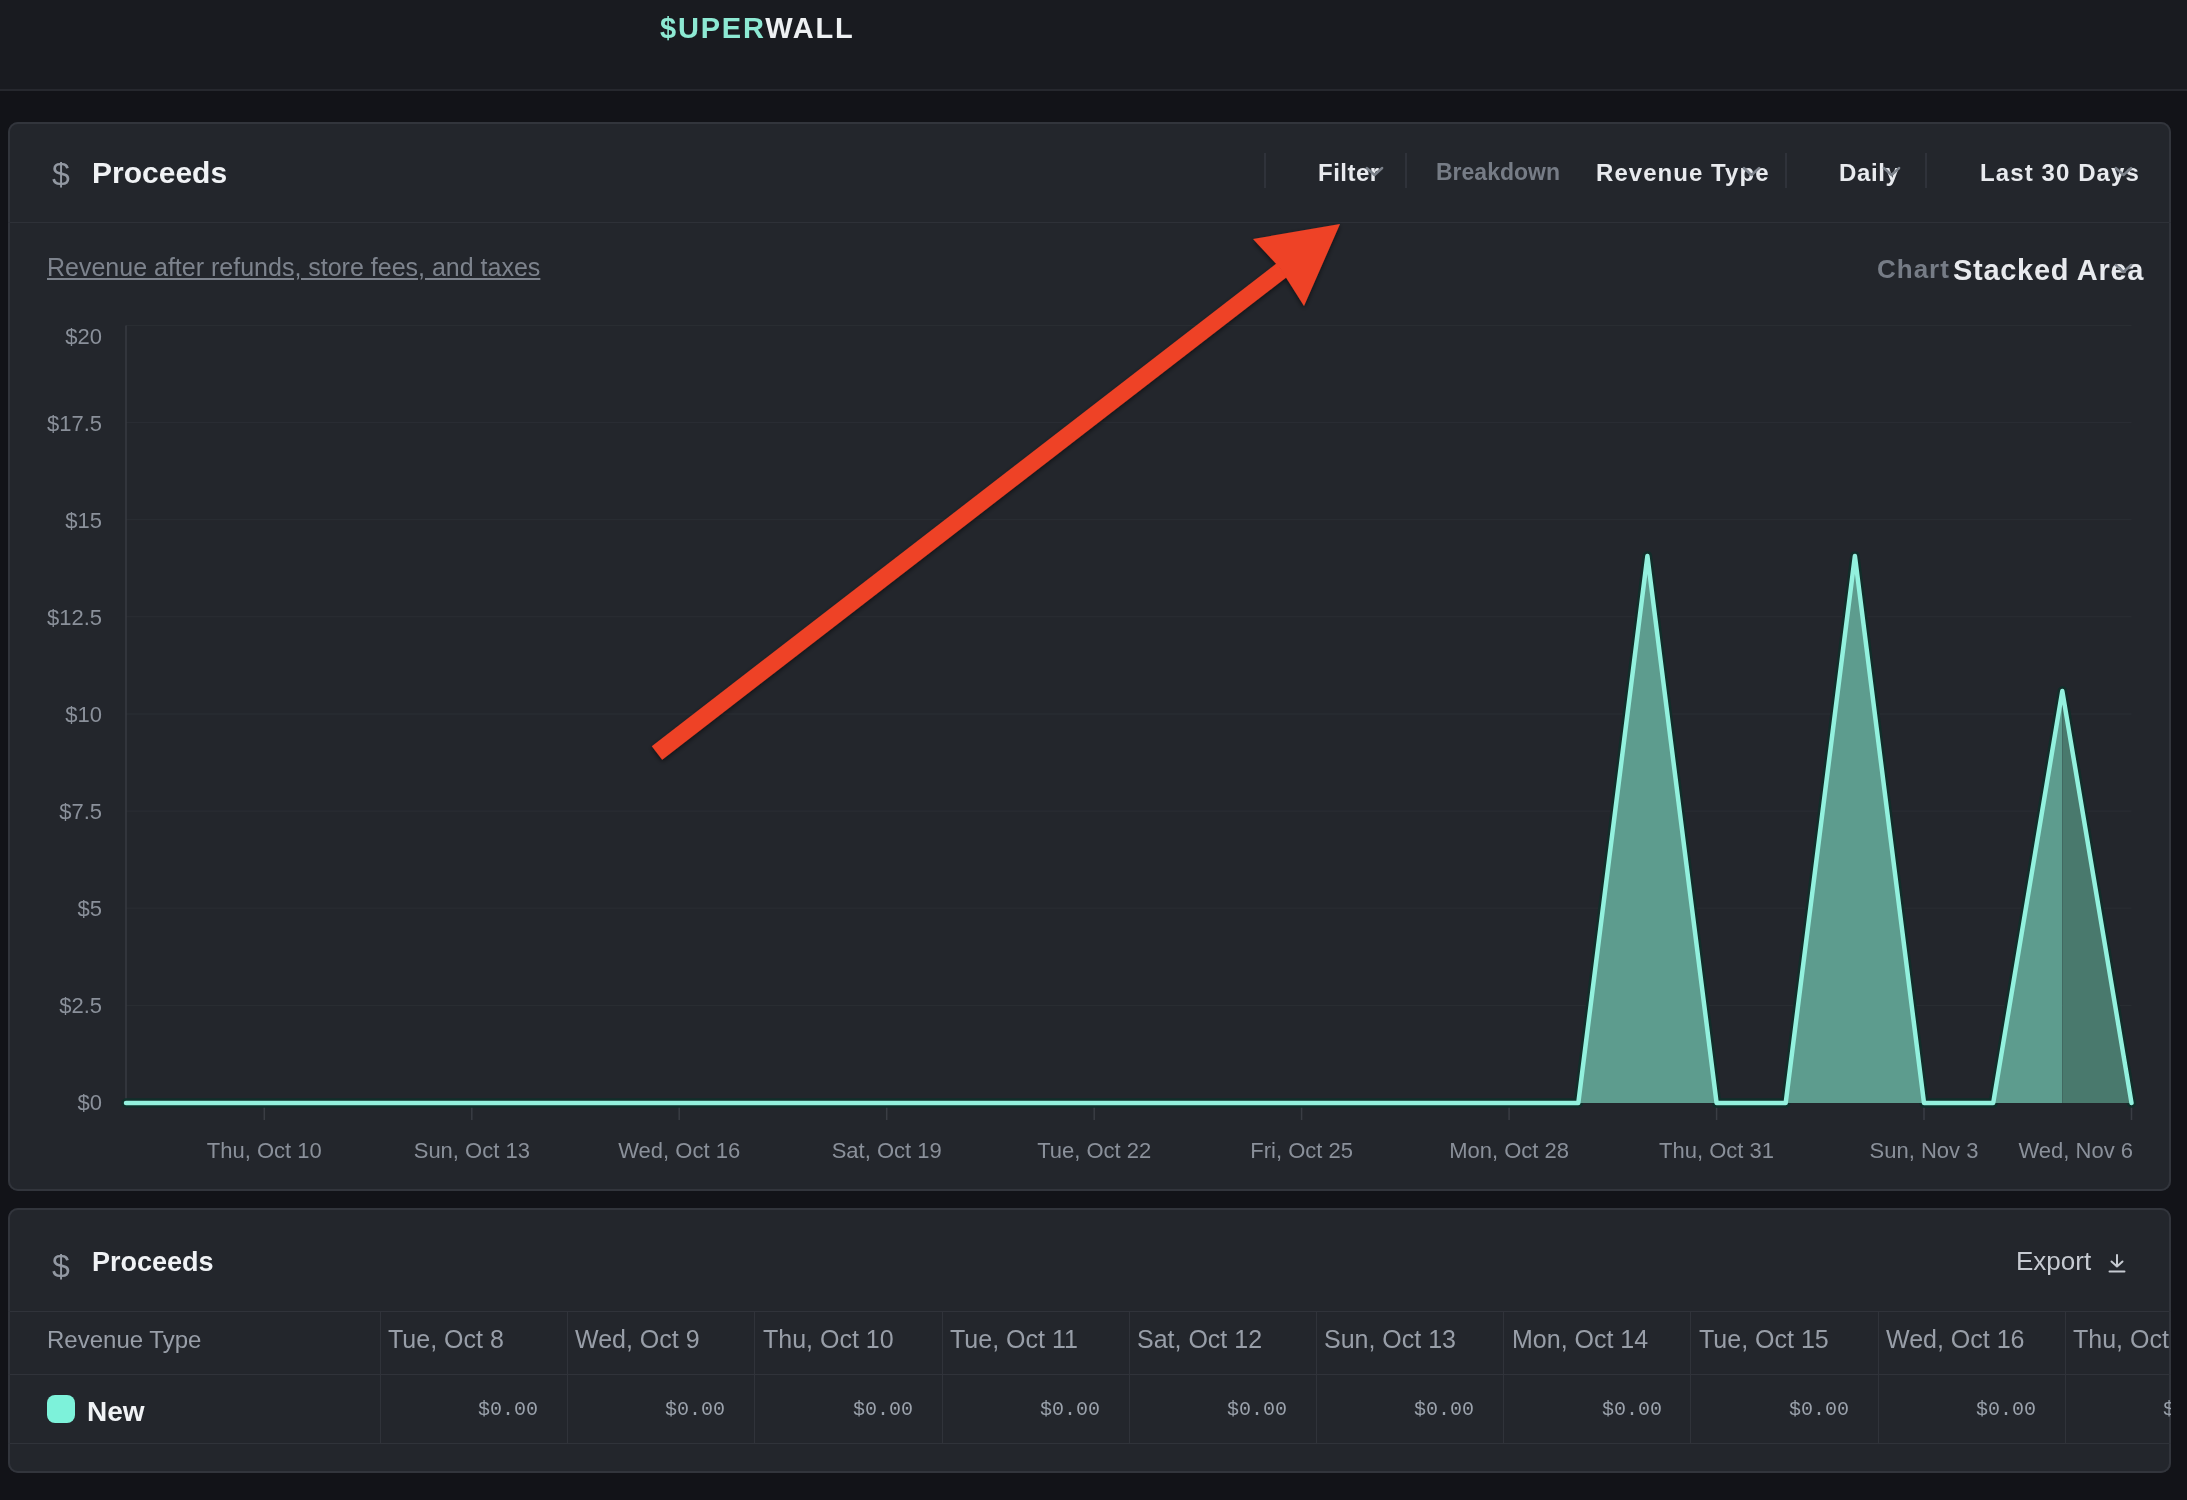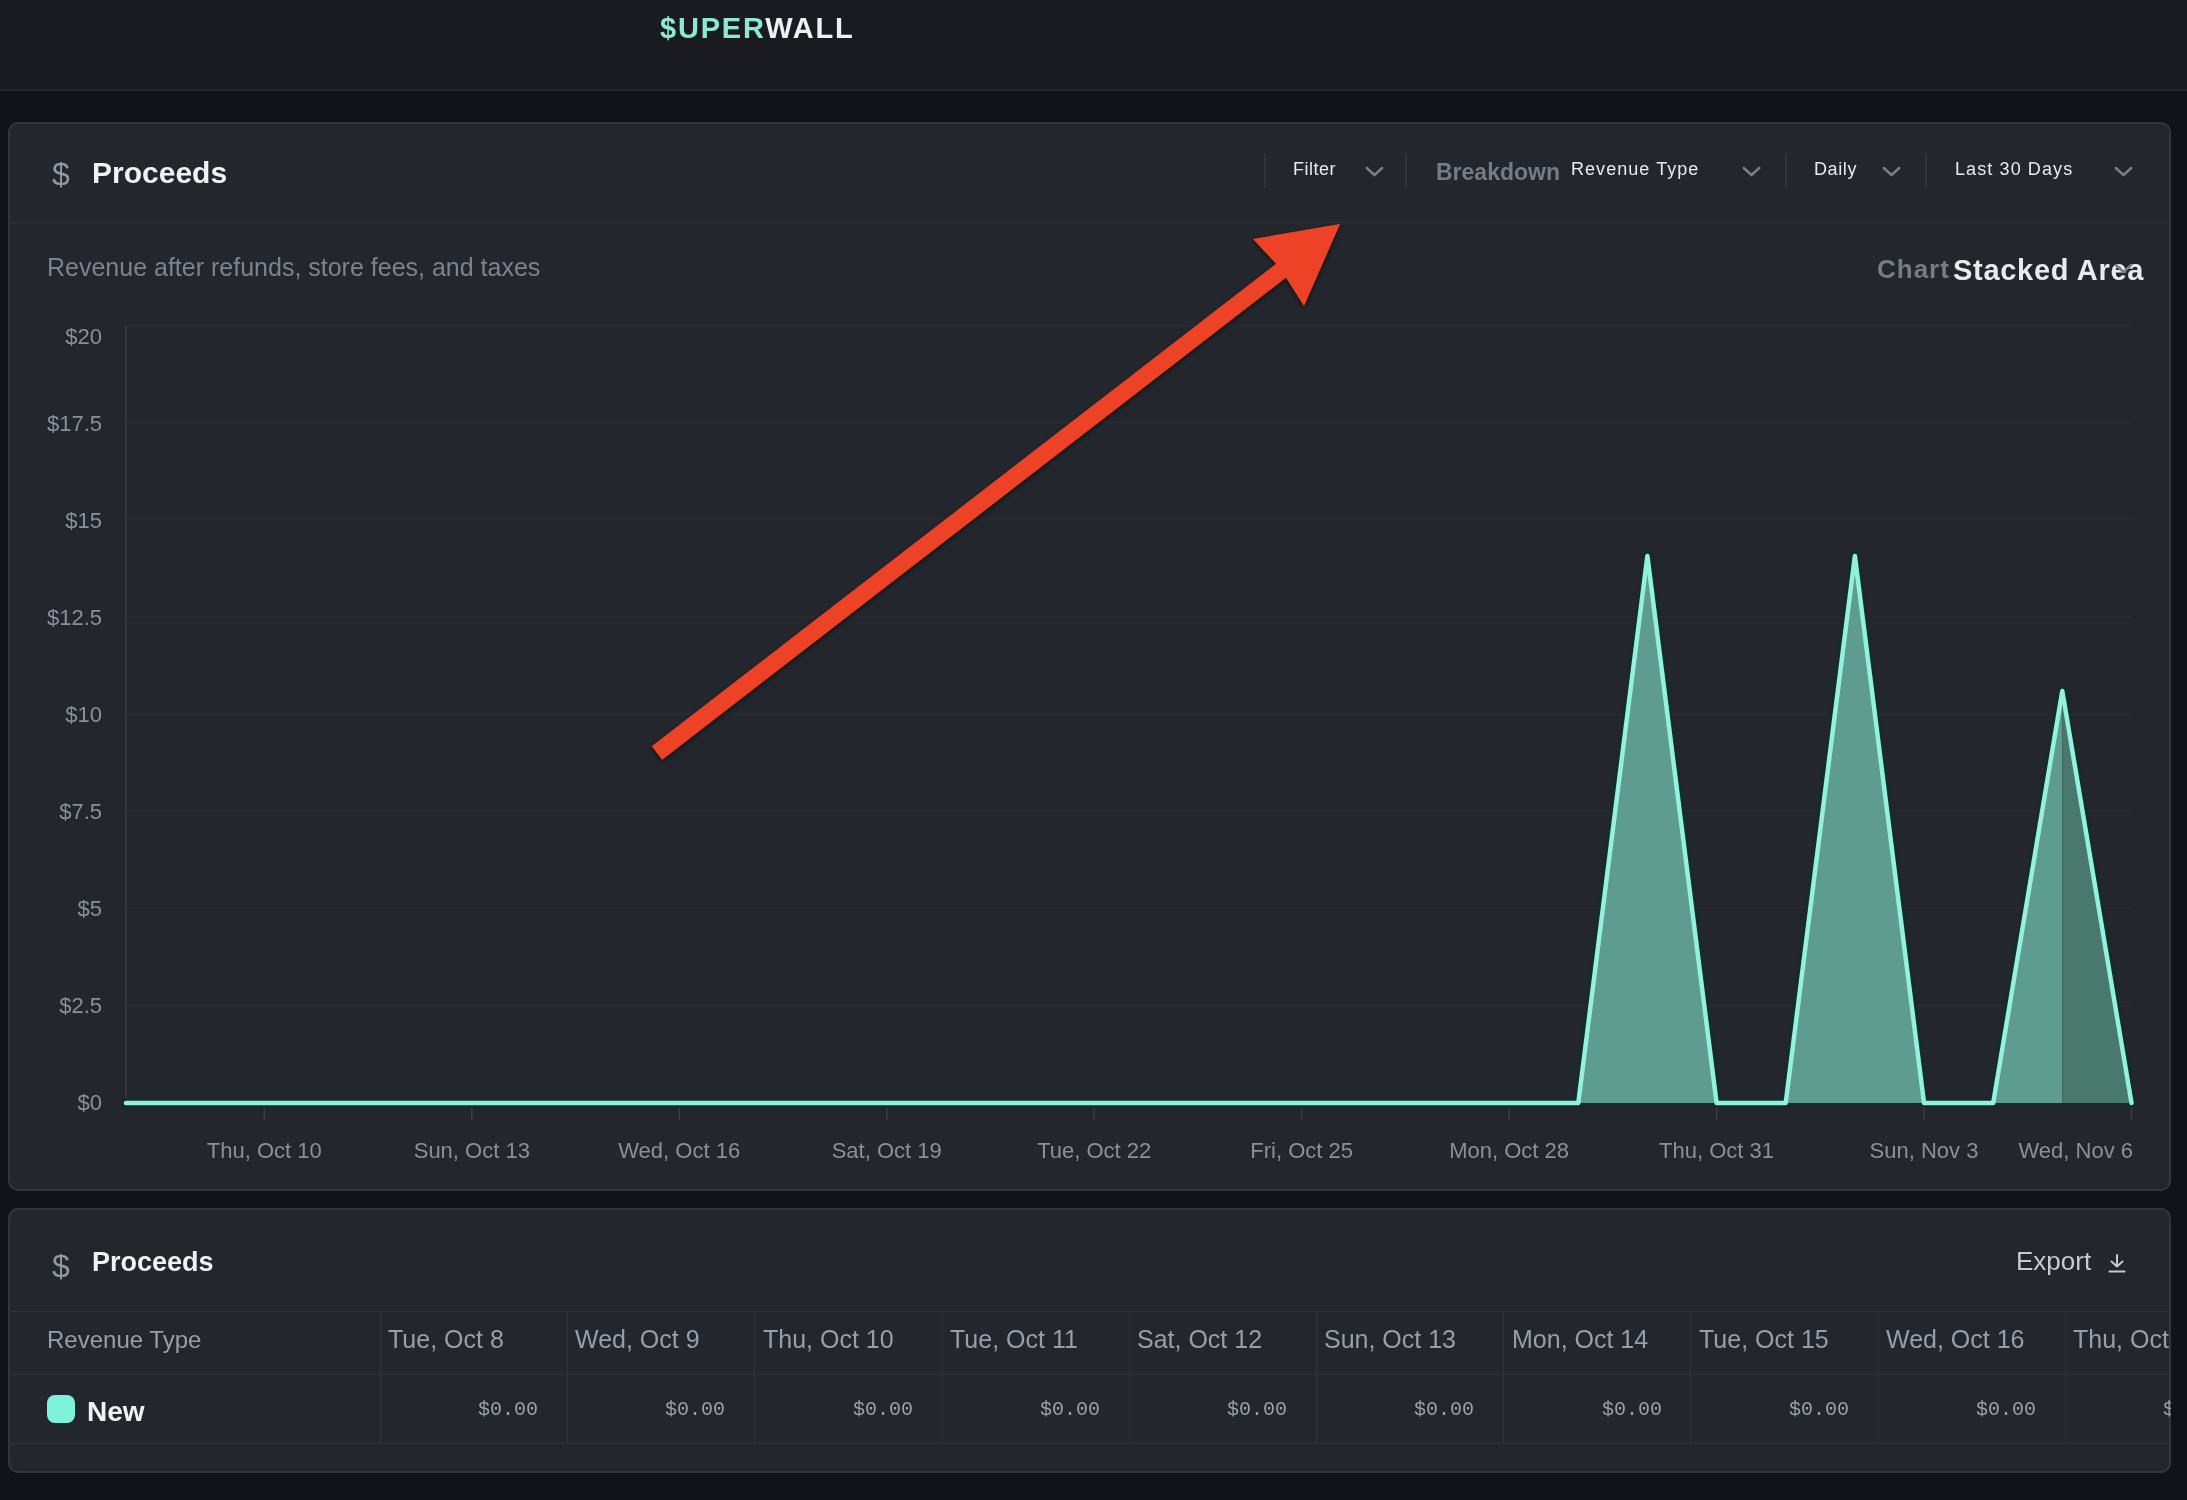--- a/index.html
+++ b/index.html
@@ -1,20 +1,20 @@
 <!DOCTYPE html>
 <html><head>
 <meta charset="utf-8">
 <style>
   * { margin:0; padding:0; box-sizing:border-box; }
   html,body { width:2187px; height:1500px; background:#121318; font-family:"Liberation Sans",sans-serif; overflow:hidden; }
   .abs { position:absolute; }
   .card { position:absolute; left:8px; width:2163px; background:#23262c; border-radius:10px; box-shadow: inset 0 0 0 2px #32353c; overflow:hidden; }
   .vdiv { position:absolute; width:1.5px; height:35px; top:31px; background:#2f323a; }
-  .ctrl { position:absolute; top:37px; font-size:18px; font-weight:400; color:#e8eaee; white-space:nowrap; }
+  .ctrl { position:absolute; top:37px; font-size:24px; font-weight:700; color:#e8eaee; white-space:nowrap;margin-left:25px; }
   .ctrlg { position:absolute; top:37px; font-size:22px; font-weight:700; color:#767c86; white-space:nowrap; }
   .chev { position:absolute; top:44px; }
   .hdrdate { position:absolute; top:117px; font-size:25px; color:#989ea8; text-align:left; width:150px; }
   .val { position:absolute; top:190px; font-size:20px; font-family:"Liberation Mono",monospace; color:#9aa1ab; text-align:right; width:150px; }
   .cdiv { position:absolute; top:103px; width:1px; height:132px; background:#30333a; }
 </style>
 </head>
 <body>
 <div id="page" style="position:relative;width:1999px;height:1500px;">
 
@@ -45,21 +45,21 @@
     <span class="ctrl" style="left:1806px;letter-spacing:0.6px;text-align:center;">Daily</span>
     <svg class="chev" style="left:1874px;" width="19" height="11" viewBox="0 0 19 11">
         <path d="M1.8 2 L9.5 9 L17.2 2" stroke="#7a8089" stroke-width="2.4" fill="none" stroke-linecap="round" stroke-linejoin="round"></path>
       </svg>
     <div class="vdiv" style="left:1917px;"></div>
     <span class="ctrl" style="left:1947px;letter-spacing:1.1px;">Last 30 Days</span>
     <svg class="chev" style="left:2106px;" width="19" height="11" viewBox="0 0 19 11">
         <path d="M1.8 2 L9.5 9 L17.2 2" stroke="#7a8089" stroke-width="2.4" fill="none" stroke-linecap="round" stroke-linejoin="round"></path>
       </svg>
 
-    <span class="abs" style="left:39px;top:131px;font-size:25px;font-weight:400;color:#7d838d;">Revenue after refunds, store fees, and taxes</span>
+    <span class="abs" style="left:39px;top:131px;font-size:25px;font-weight:400;color:#7d838d;text-decoration:underline;">Revenue after refunds, store fees, and taxes</span>
     <span class="abs" style="left:1869px;top:132px;font-size:26px;font-weight:700;color:#767c86;letter-spacing:1px;">Chart</span>
     <span class="abs" style="left:1945px;top:132px;font-size:29px;font-weight:700;color:#e8eaee;letter-spacing:0.7px;">Stacked Area</span>
     <svg class="abs" style="left:2106px;top:141px;" width="19" height="11" viewBox="0 0 19 11">
         <path d="M1.8 2 L9.5 9 L17.2 2" stroke="#7a8089" stroke-width="2.4" fill="none" stroke-linecap="round" stroke-linejoin="round"></path>
       </svg>
 
     <svg class="abs" style="left:0;top:0;" width="2163" height="1069" viewBox="0 0 2163 1069">
 
       <g stroke="#2b2e34" stroke-width="1">
         <line x1="118" y1="203.4" x2="2123.5" y2="203.4"></line>

